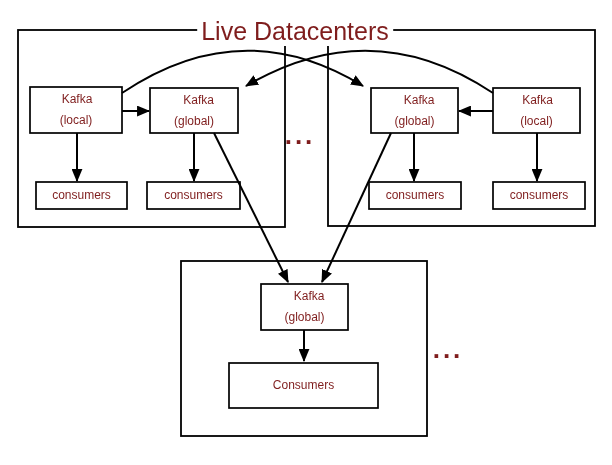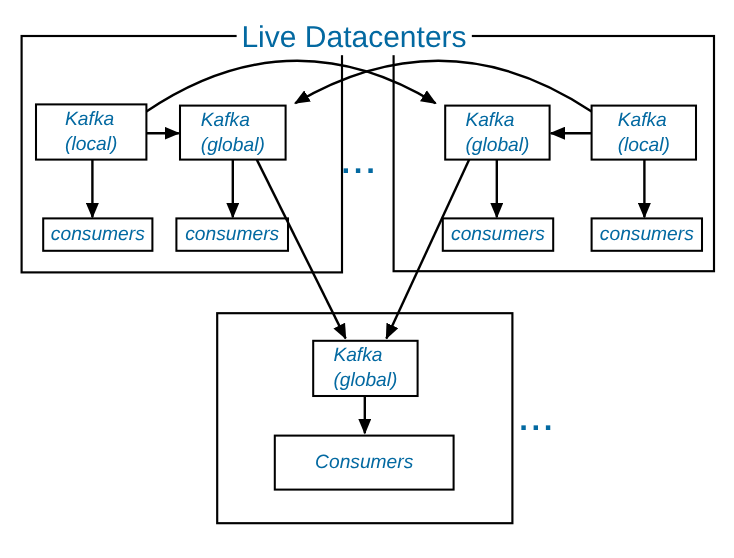--- a/index.html
+++ b/index.html
@@ -6,21 +6,21 @@
     margin: 0;
     padding: 0;
     background: #ffffff;
   }
   #stage {
     position: relative;
     width: 612px;
     height: 465px;
     background: #ffffff;
     font-family: "Liberation Sans", sans-serif;
-    color: #0369a1;
+    color: #7f1d1d;
     overflow: hidden;
   }
   #diagram-svg {
     position: absolute;
     left: 0;
     top: 0;
     z-index: 0;
   }
   .box {
     fill: #ffffff;
@@ -36,25 +36,24 @@
     fill: none;
     stroke: #000000;
     stroke-width: 2;
   }
   .label {
     position: absolute;
     z-index: 1;
     display: flex;
     align-items: center;
     justify-content: center;
-    text-align: left;
-    font-size: 16px;
+    text-align: right;
+    font-size: 12px;
     line-height: 21px;
     white-space: pre-line;
-    font-style: italic;
   }
   .dc-title {
     position: absolute;
     z-index: 2;
     transform: translateX(-50%);
     background: #ffffff;
     font-size: 25px;
     line-height: 30px;
     padding: 0 4px;
     white-space: nowrap;

